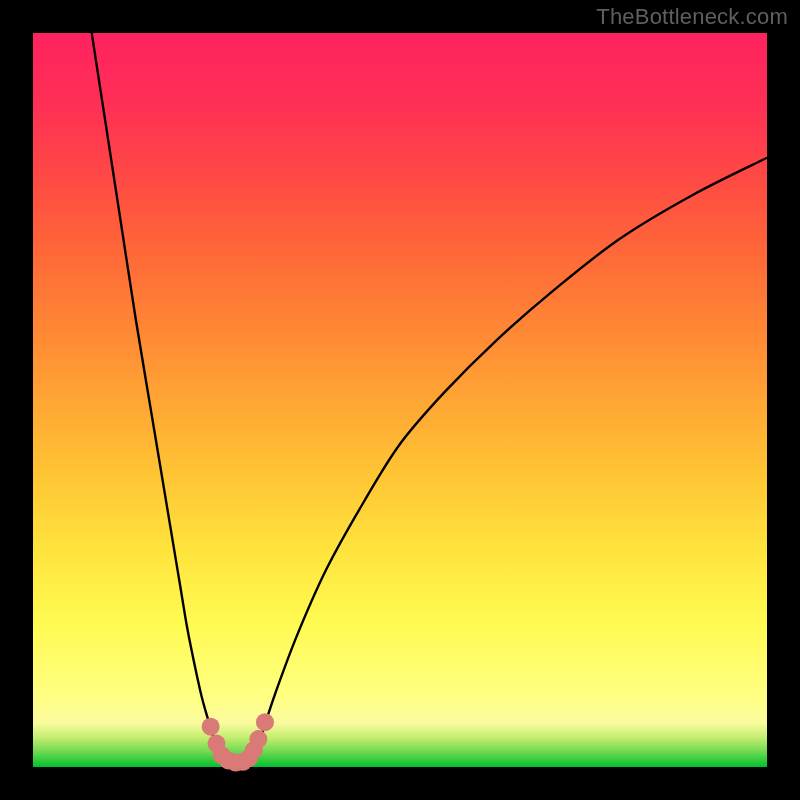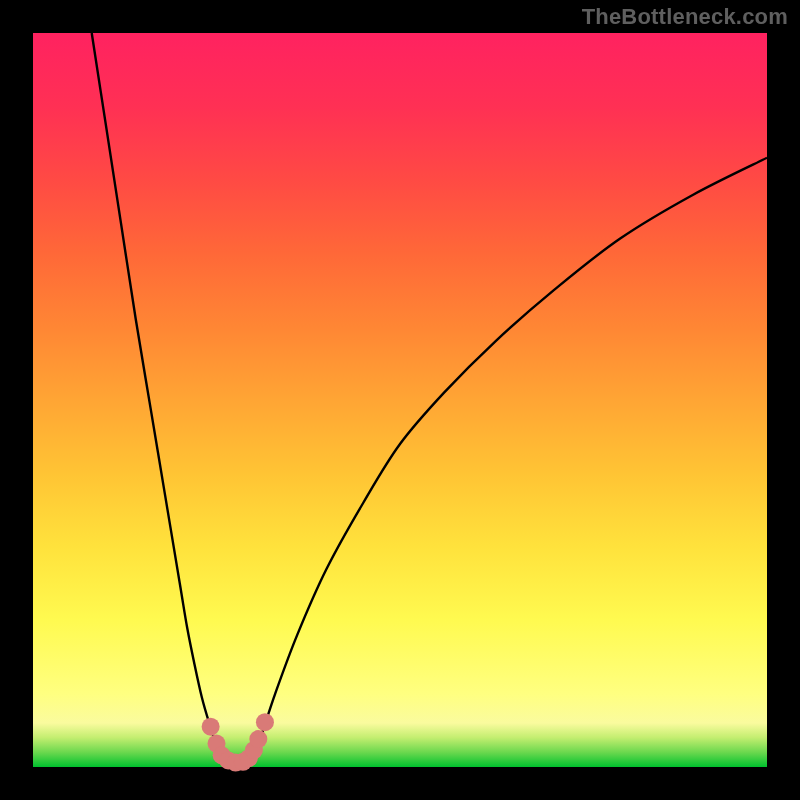--- a/index.html
+++ b/index.html
@@ -43,21 +43,21 @@
       #ff2260 100%
     );
   }
   .watermark {
     position: absolute;
     top: 4px;
     right: 12px;
     color: #5f5f5f;
     font-size: 22px;
     letter-spacing: 0.2px;
-    font-weight: 700;
+    font-weight: 400;
     user-select: none;
     margin-left: 17px;
   }
   svg.curve {
     position: absolute;
     left: 33px;
     top: 33px;
     width: 734px;
     height: 734px;
     overflow: visible;

